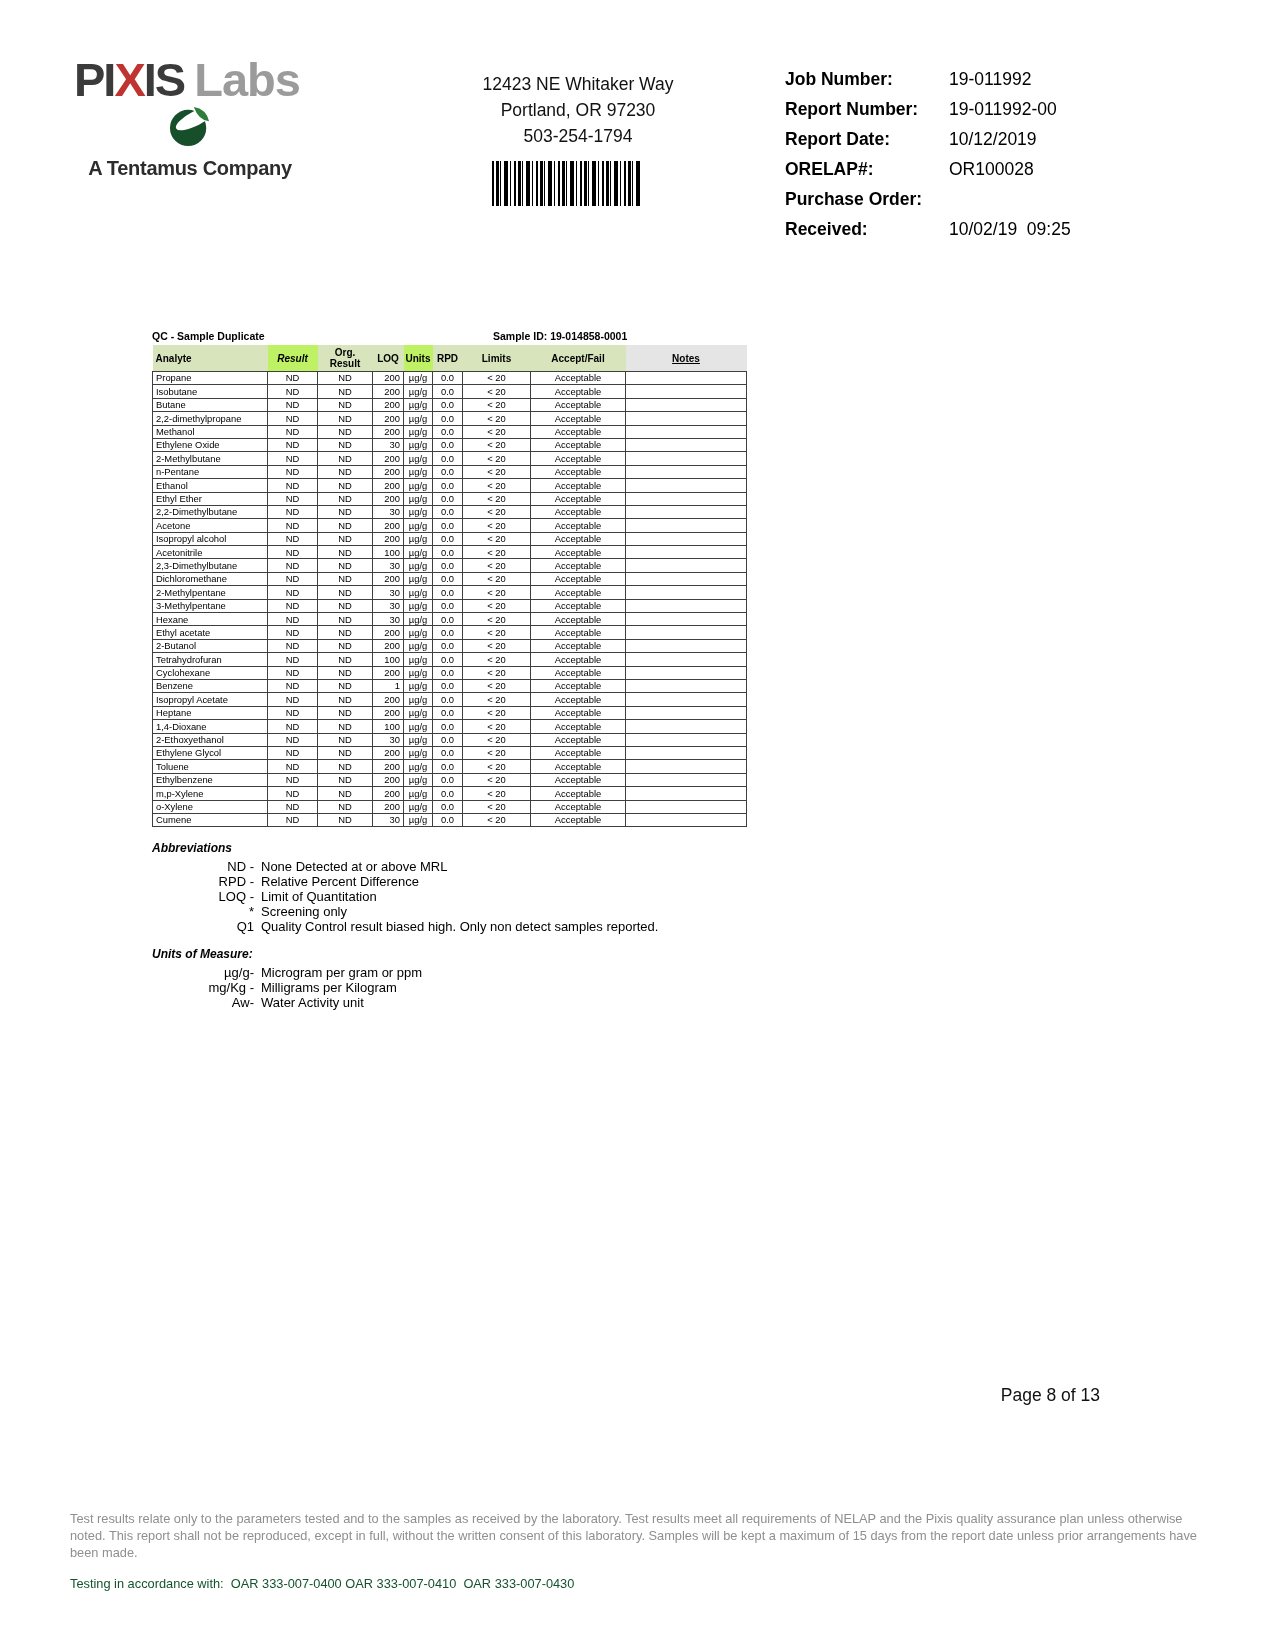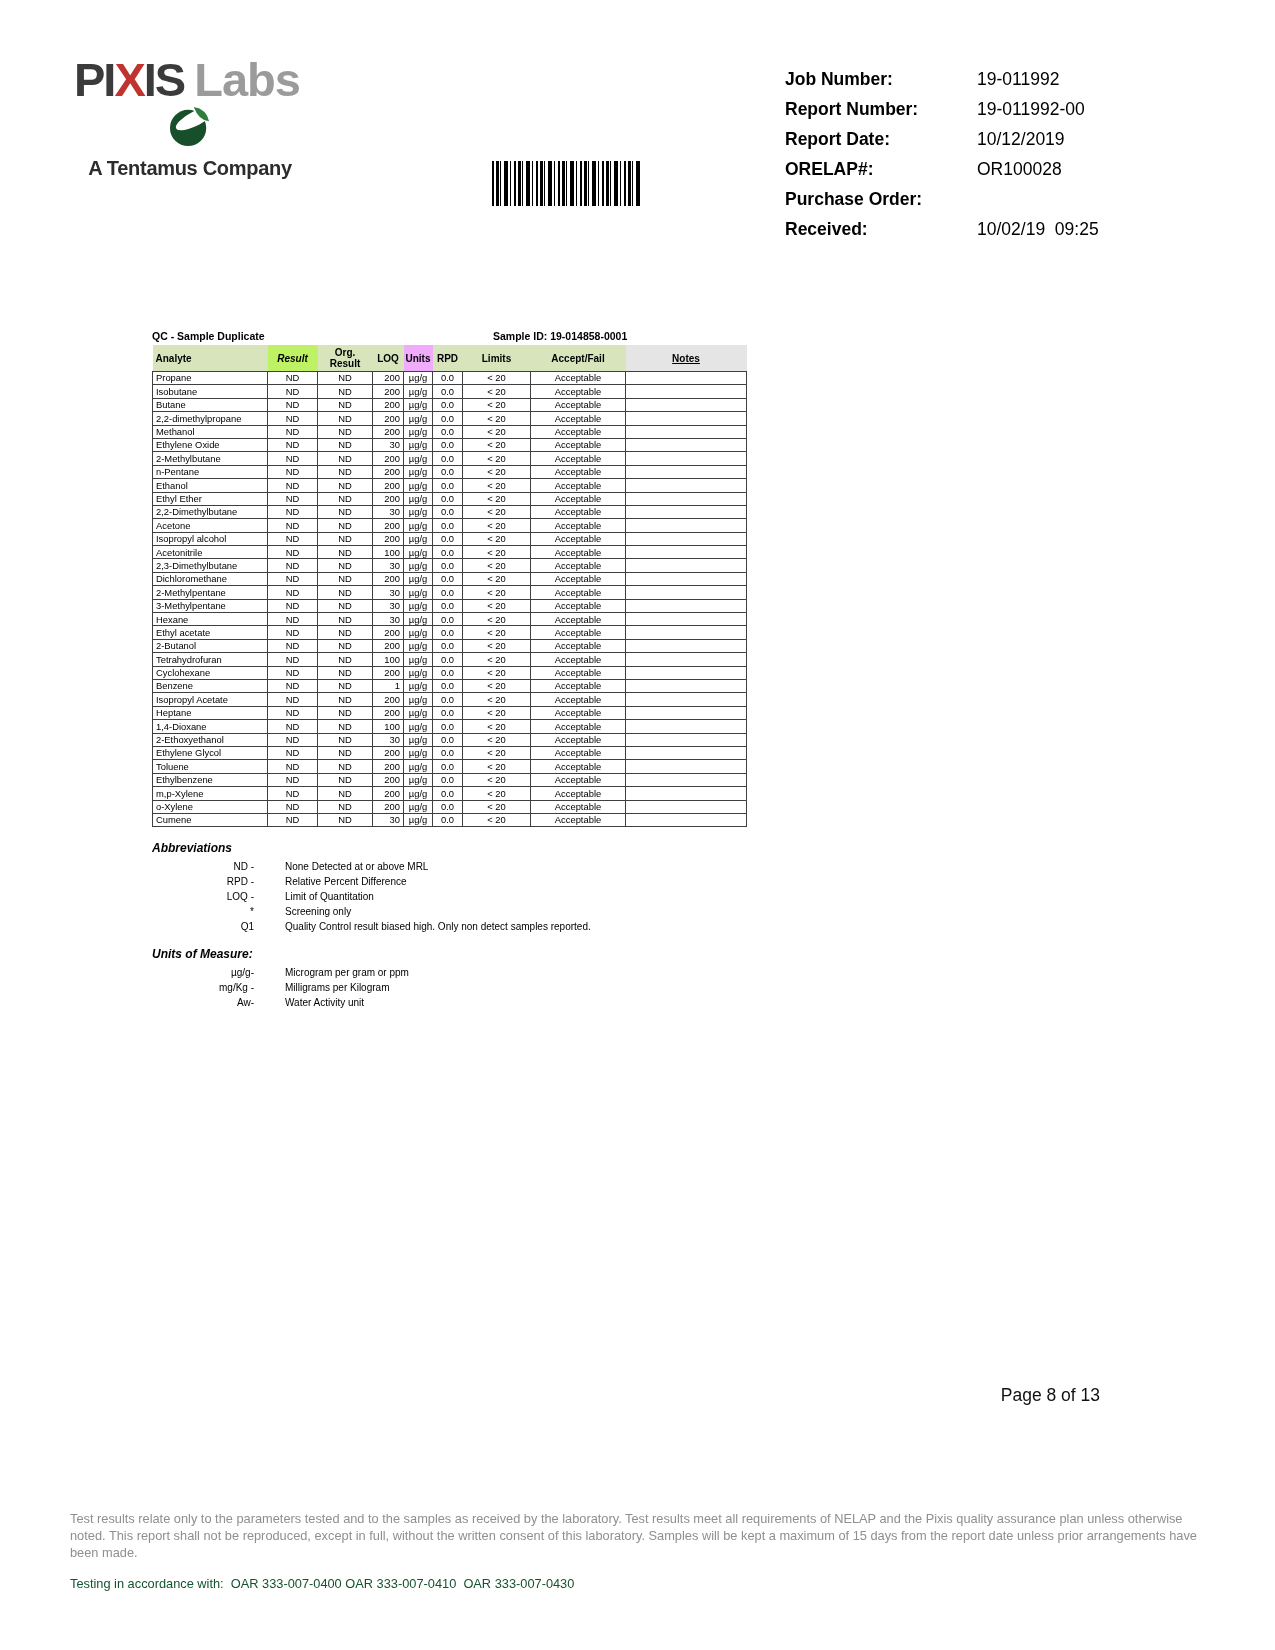--- a/index.html
+++ b/index.html
@@ -27,21 +27,21 @@
   .barcode {
     position:absolute; left:492px; top:161px; width:148px; height:45px;
     background:repeating-linear-gradient(90deg,
       #000 0 2px, #fff 2px 4px, #000 4px 7px, #fff 7px 8px,
       #000 8px 9px, #fff 9px 12px, #000 12px 16px, #fff 16px 18px,
       #000 18px 19px, #fff 19px 22px);
   }
 
   
   .report-info { position:absolute; left:785px; top:69px; font-size:17.5px; }
-  .ri-row { display:flex; line-height:21px; margin-bottom:9px;gap:28px; }
+  .ri-row { display:flex; line-height:21px; margin-bottom:9px; }
   .ri-label { font-weight:bold; width:164px; flex:0 0 164px; }
   .ri-value { white-space:pre-wrap; }
 
   
   .qc-section { position:absolute; left:152px; top:330px; width:594px; }
   .qc-title-row { display:flex; font-weight:bold; font-size:10.5px; padding-bottom:3px; }
   .qc-title { width:341px; flex:0 0 341px; }
   table.qc { border-collapse:collapse; width:594px; table-layout:fixed; }
   table.qc thead th {
     font-size:10px; font-weight:bold; text-align:center;
@@ -54,21 +54,21 @@
   }
   td.col0 { text-align:left; }
   td.col1, td.col2, td.col4, td.col5, td.col6, td.col7 { text-align:center; }
   td.col3 { text-align:right; padding-right:2px; }
   td.col8 { text-align:left; }
 
   
   .abbrev-section { position:absolute; left:152px; top:841px; }
   .units-section  { position:absolute; left:152px; top:947px; }
   .section-title { font-size:12px; font-weight:bold; font-style:italic; margin-bottom:6px; }
-  .def-row { display:flex; font-size:10px; line-height:11px; margin-bottom:4px;gap:24px; }
+  .def-row { display:flex; font-size:13px; line-height:11px; margin-bottom:4px; }
   .def-key { width:102px; flex:0 0 102px; text-align:right; margin-right:7px; white-space:pre; }
   .def-text { }
 
   
   .page-label {
     position:absolute; left:900px; top:1385px; width:200px;
     text-align:right; font-size:17.5px; color:#111;
   }
   .disclaimer {
     position:absolute; left:70px; top:1510px; width:1145px;
@@ -91,20 +91,25 @@
     <div class="tagline-row">
       <svg width="44" height="42" viewBox="0 0 46 44">
         <circle cx="21" cy="23" r="19" fill="#184f2b"></circle>
         <ellipse cx="29" cy="13" rx="23" ry="7.5" fill="#ffffff" transform="rotate(-27 29 13)"></ellipse>
         <path d="M27 1 q13 2 16 15 q-11 -1 -16 -15z" fill="#2f7d3b"></path>
       </svg>
       <span class="tagline">A Tentamus Company</span>
     </div>
   </div>
 
+  <div class="address-block">
+    <div>12423 NE Whitaker Way</div>
+    <div>Portland, OR 97230</div>
+    <div>503-254-1794</div>
+  </div>
   <div class="barcode"></div>
 
   <div class="report-info">
       <div class="ri-row">
         <span class="ri-label">Job Number:</span>
         <span class="ri-value">19-011992</span>
       </div>
       <div class="ri-row">
         <span class="ri-label">Report Number:</span>
         <span class="ri-value">19-011992-00</span>
@@ -132,21 +137,21 @@
       <span class="qc-title">QC - Sample Duplicate</span>
       <span class="qc-sample-id">Sample ID: 19-014858-0001</span>
     </div>
     <table class="qc">
       <thead>
         <tr>
             <th style="width: 115px; background: rgb(215, 228, 188);">Analyte</th>
             <th style="width: 50px; background: #bef264; font-style: italic;">Result</th>
             <th style="width: 55px; background: rgb(215, 228, 188);">Org. Result</th>
             <th style="width: 31px; background: rgb(215, 228, 188);">LOQ</th>
-            <th style="width: 29px; background: #f0abfc; text-align: center;">Units</th>
+            <th style="width: 29px; background: #bef264; text-align: center;">Units</th>
             <th style="width: 30px; background: rgb(215, 228, 188);">RPD</th>
             <th style="width: 68px; background: rgb(215, 228, 188);">Limits</th>
             <th style="width: 95px; background: rgb(215, 228, 188);">Accept/Fail</th>
             <th style="width: 121px; background: #e5e5e5; text-decoration: underline;">Notes</th>
           </tr>
       </thead>
       <tbody>
           <tr>
             <td class="col0">Propane</td>
             <td class="col1">ND</td>

